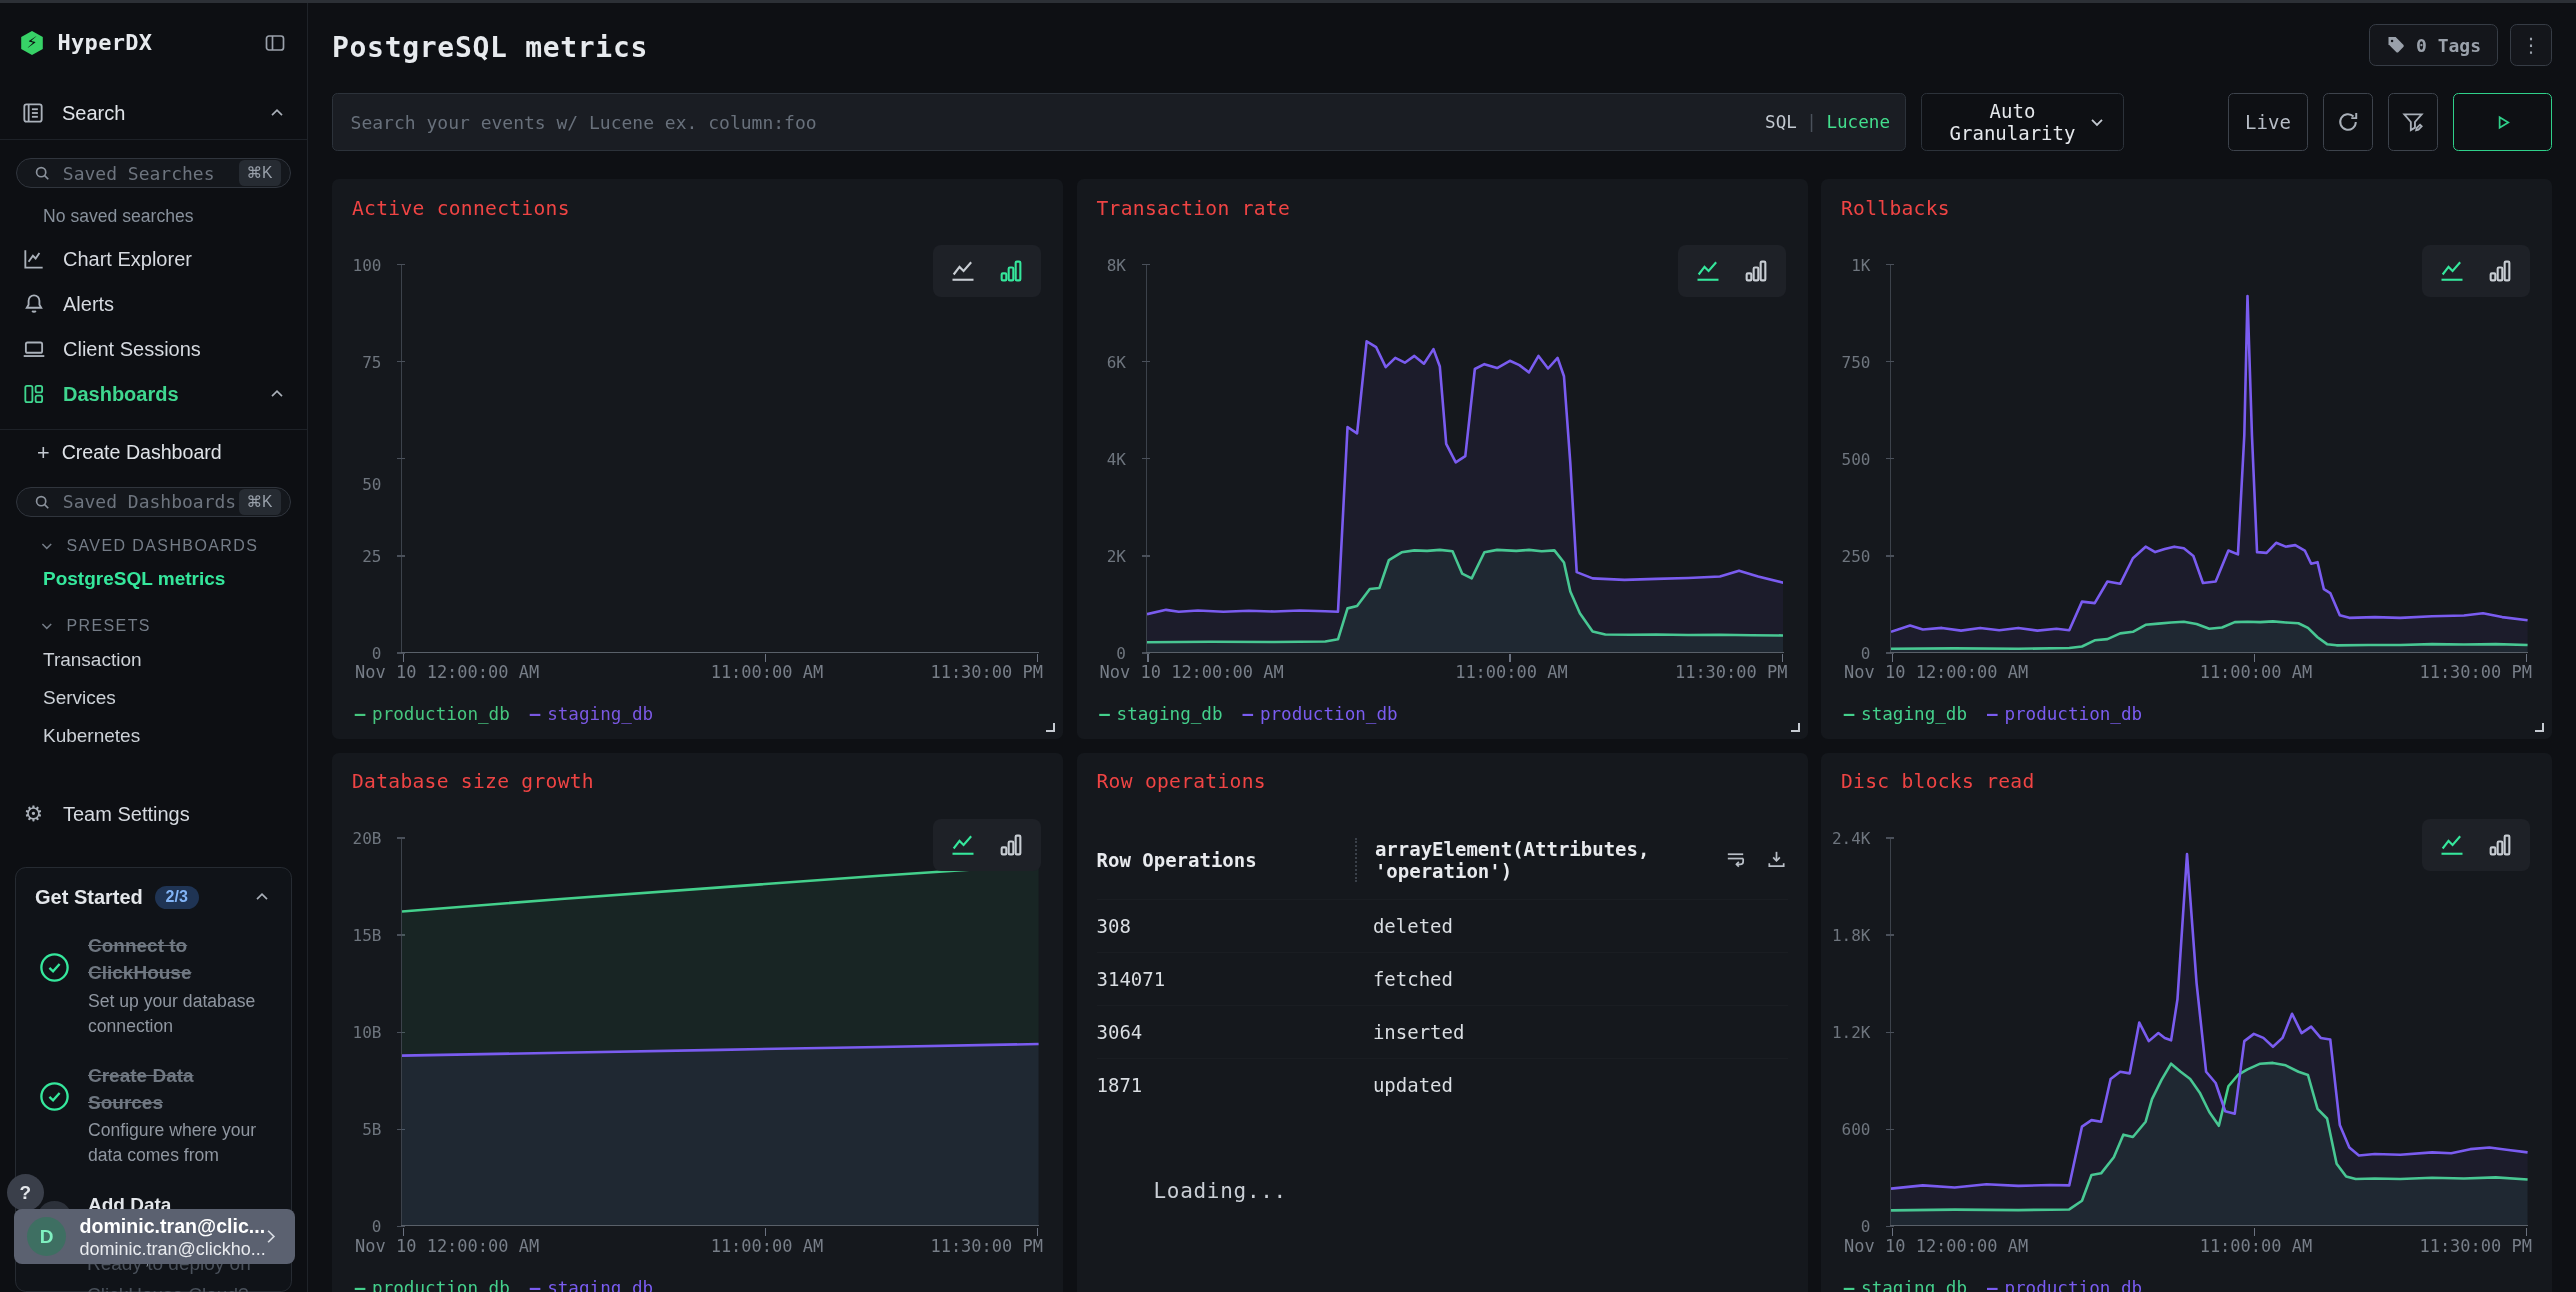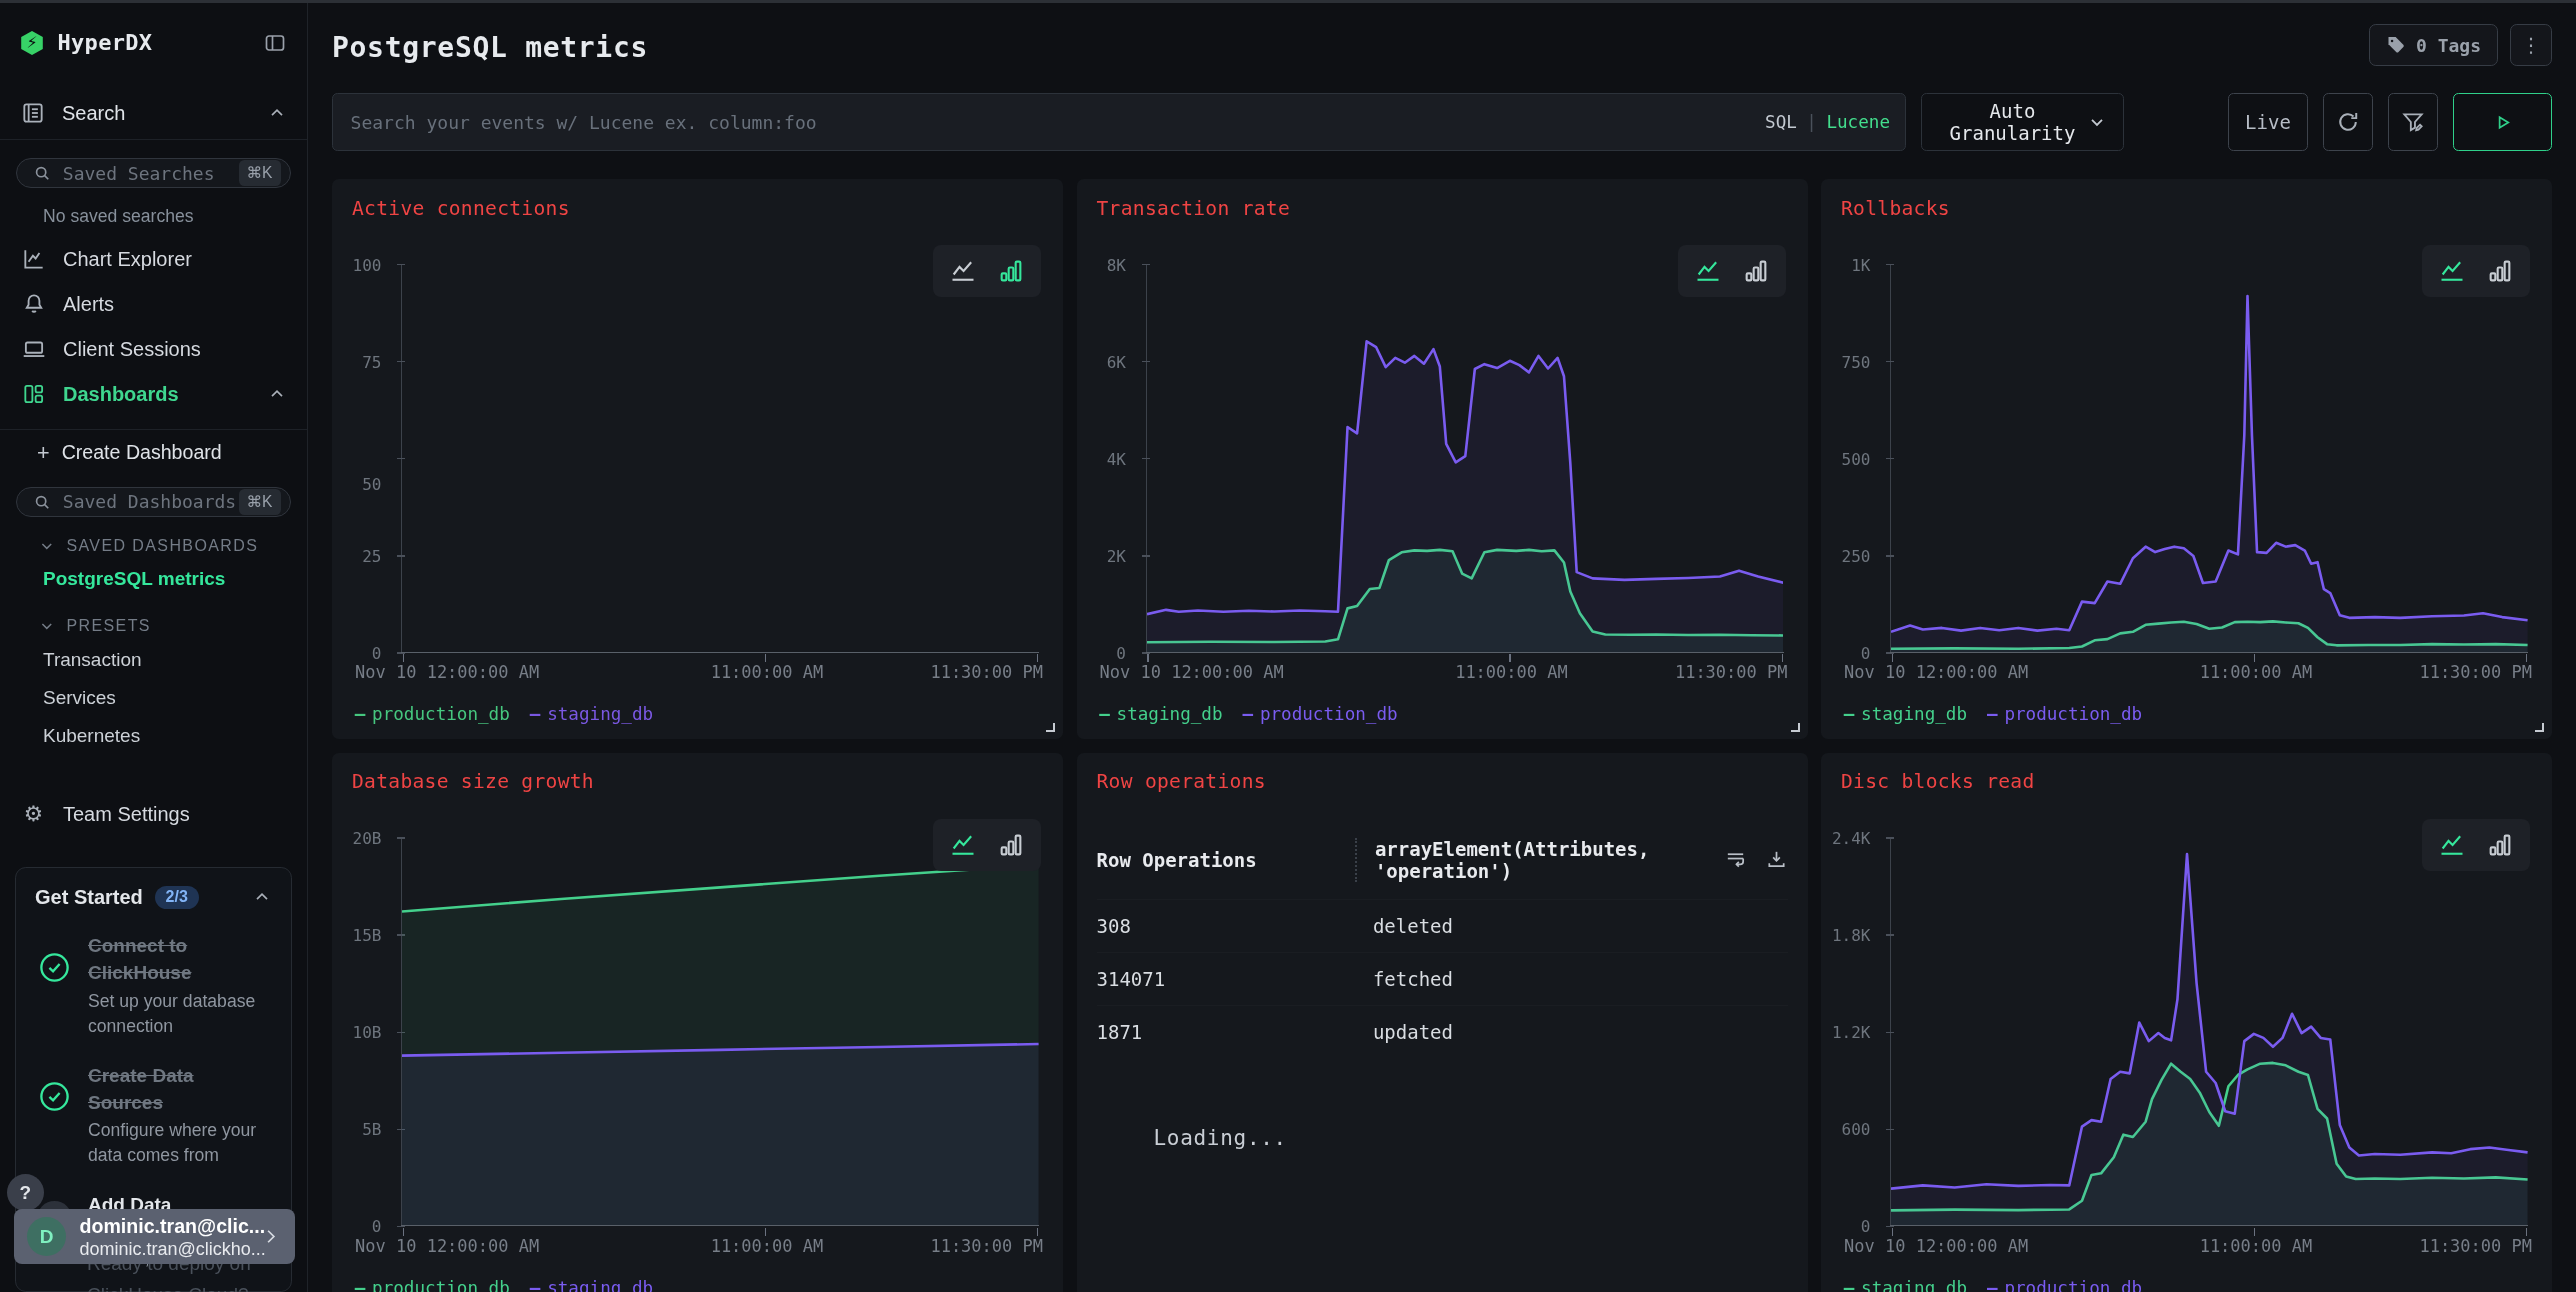--- a/index.html
+++ b/index.html
@@ -848,20 +848,24 @@
           </div>
           <div class="trow">
             <span class="tc1">308</span>
               <span class="tc2">deleted</span>
           </div>
           <div class="trow">
             <span class="tc1">314071</span>
               <span class="tc2">fetched</span>
           </div>
           <div class="trow">
+            <span class="tc1">3064</span>
+              <span class="tc2">inserted</span>
+          </div>
+          <div class="trow">
             <span class="tc1">1871</span>
               <span class="tc2">updated</span>
           </div>
           <div class="loading">Loading...</div>
         </div>
 
       </section>
 
       <section class="panel">
         <h3 class="ptitle mono">Disc blocks read</h3>

